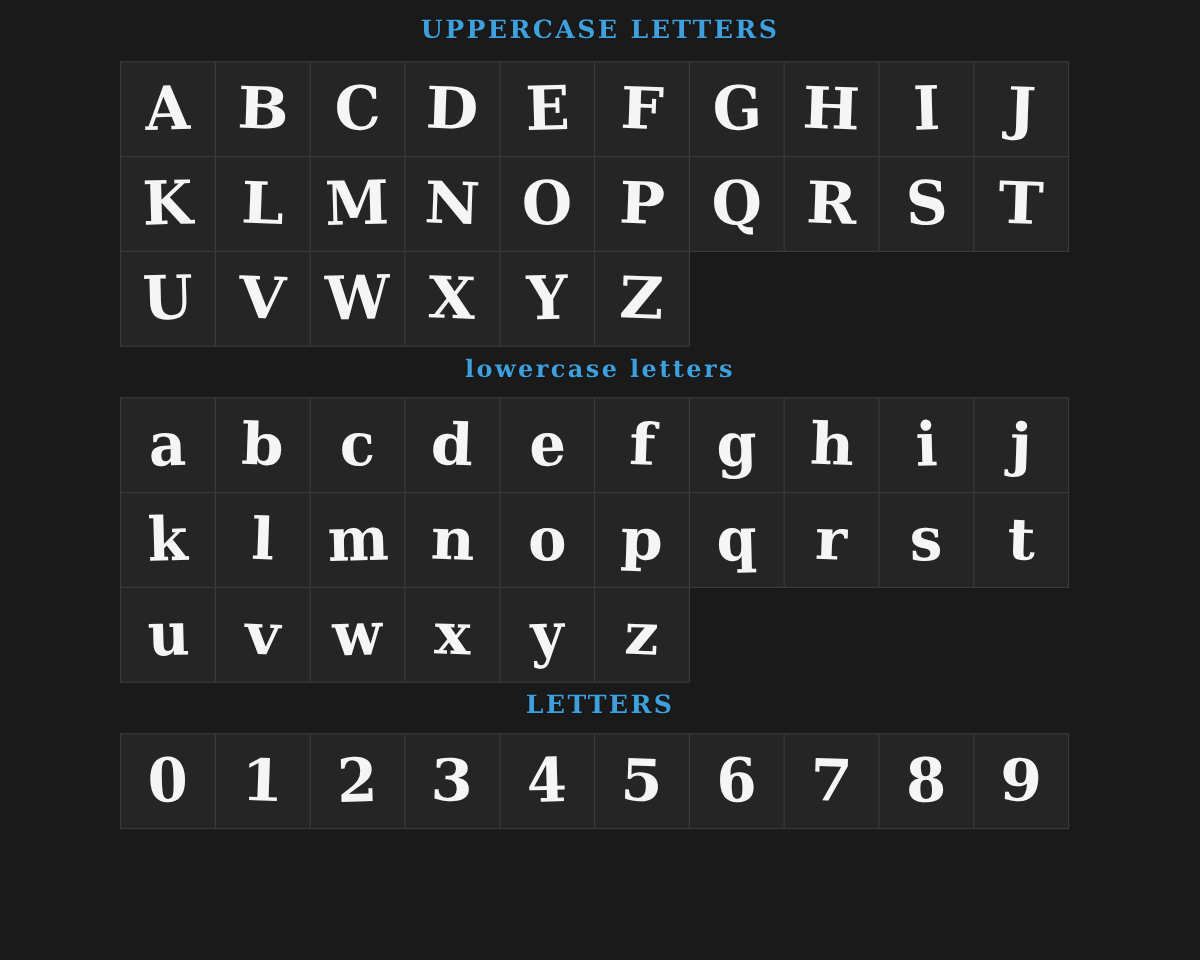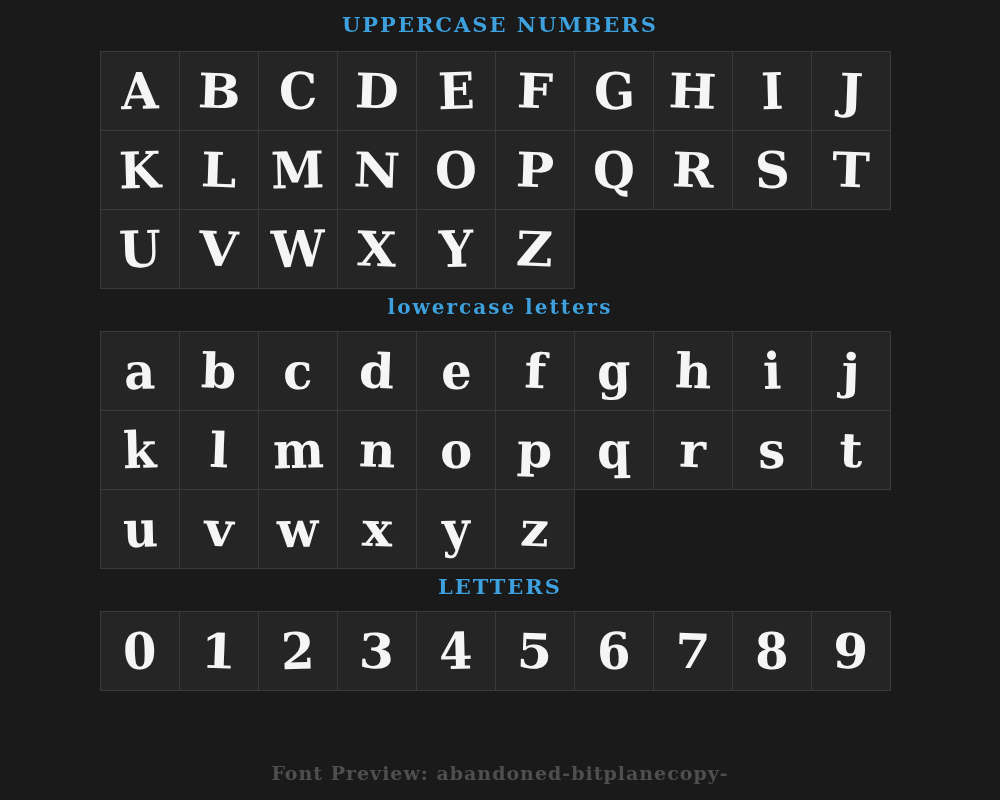--- a/index.html
+++ b/index.html
@@ -77,21 +77,21 @@
     font-weight: bold;
     font-size: 19px;
     letter-spacing: 1px;
   }
 </style>
 </head>
 <body>
 
 <div class="stage">
 
-  <div class="section-title" id="upper-title">UPPERCASE NUMBERS</div>
+  <div class="section-title" id="upper-title">UPPERCASE LETTERS</div>
 
   <div class="glyph-grid" id="upper-grid">
       <div class="glyph-row">
         <div class="glyph-cell">
           <span class="glyph">A</span>
         </div>
         <div class="glyph-cell">
           <span class="glyph">B</span>
         </div>
         <div class="glyph-cell">
@@ -292,15 +292,14 @@
         </div>
         <div class="glyph-cell">
           <span class="glyph">8</span>
         </div>
         <div class="glyph-cell">
           <span class="glyph">9</span>
         </div>
       </div>
     </div>
 
-  <div class="footer">Font Preview: abandoned-bitplanecopy-</div>
 
 </div>
 
 </body></html>

